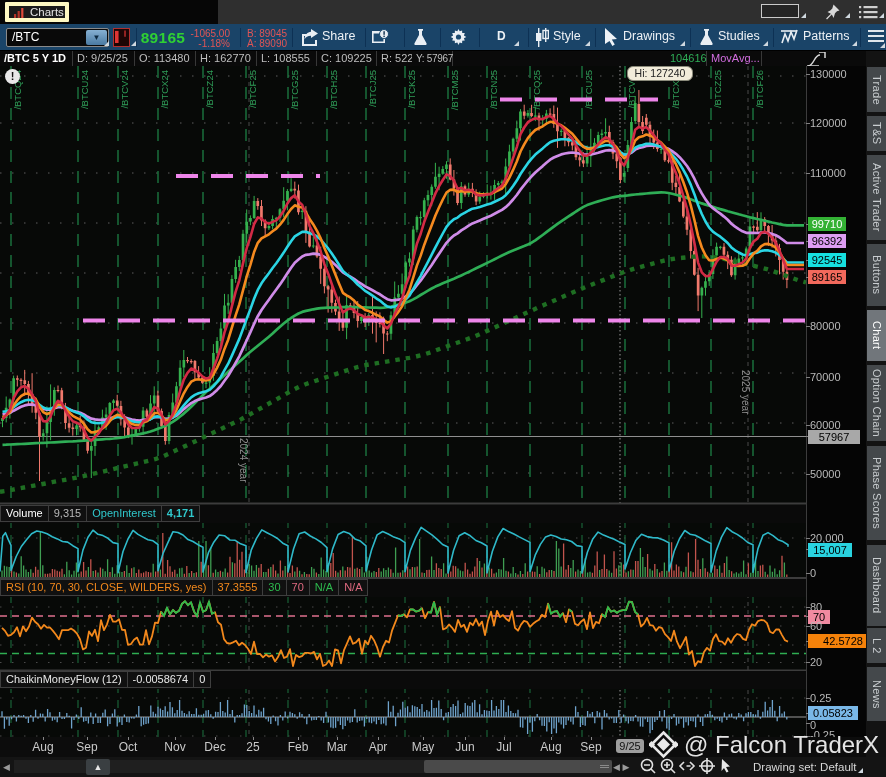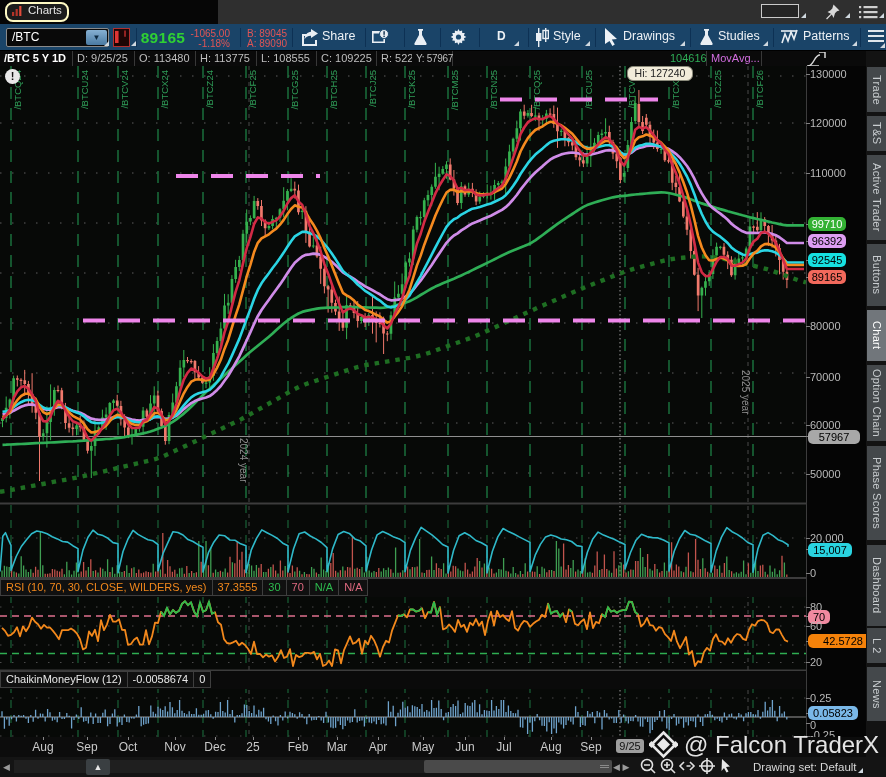--- a/index.html
+++ b/index.html
@@ -1,21 +1,21 @@
 <!DOCTYPE html>
 <html><head><meta charset="utf-8"><style>
 *{margin:0;padding:0;box-sizing:border-box}
 body{width:886px;height:777px;background:#000;font-family:"Liberation Sans",sans-serif;overflow:hidden}
 #page{position:relative;width:886px;height:777px;background:#000;overflow:hidden}
 .abs{position:absolute}
 .sep{position:absolute;top:28px;height:19px;width:1px;background:#0d3154}
 .tbt{position:absolute;top:29px;color:#edf1f5;font-size:12.5px;white-space:nowrap}
 .tri{position:absolute;width:0;height:0;border-left:5px solid transparent;border-bottom:5px solid #cfd8df}
 .cell{position:absolute;top:51px;height:15px;border-right:1px solid #383838;color:#bfbfbf;font-size:11px;line-height:15px;padding-left:4px;white-space:nowrap;background:#0a0a0a}
-.bub{position:absolute;left:808px;width:38px;height:14px;border-radius:5px;font-size:11px;line-height:14px;text-align:center;color:#000}
+.bub{position:absolute;left:808px;width:38px;height:14px;border-radius:0;font-size:11px;line-height:14px;text-align:center;color:#000}
 .axl{position:absolute;left:810px;color:#b9b9b9;font-size:11px;line-height:12px;white-space:nowrap}
 .tab{position:absolute;left:867px;width:19px;background:#44484b;color:#c9cdd0;font-size:11px;writing-mode:vertical-rl;text-align:center;letter-spacing:.3px}
 .mon{position:absolute;top:740px;color:#c9c9c9;font-size:12px}
 .hcell{height:17px;border:1px solid #3e3e3e;border-left:none;font-size:11px;line-height:15px;padding:0 5px;white-space:nowrap;background:#101010}
 .hc1{border-left:1px solid #3e3e3e}
 .hdr{position:absolute;display:flex;background:#0a0a0a;width:806px;height:18px}
 </style></head><body>
 <div id="page">
 <svg width="806" height="691" viewBox="0 0 806 691" style="position:absolute;left:0;top:66px">
       <rect x="0" y="0" width="806" height="691" fill="#070907"></rect>
@@ -120,21 +120,21 @@
       <polyline points="569.0,543.4 572.0,545.8" fill="none" stroke="#2dbb4e" stroke-width="1.8"></polyline>
       <polyline points="602.0,548.2 605.0,550.9 608.0,541.3 611.0,545.7 614.0,544.5 617.0,546.8 620.0,544.8 623.0,544.1 626.0,544.1 629.0,535.7 632.0,536.0 635.0,545.8 638.0,548.5" fill="none" stroke="#2dbb4e" stroke-width="1.8"></polyline>
       <line x1="0" y1="651.0" x2="806" y2="651.0" stroke="#9a9a9a" stroke-width="1"></line>
       <path d="M2.0 651.0V645.3M4.4 651.0V662.8M6.8 651.0V653.5M9.2 651.0V659.7M11.6 651.0V653.3M14.0 651.0V649.0M16.4 651.0V655.6M18.8 651.0V649.1M21.2 651.0V649.7M23.6 651.0V648.9M26.0 651.0V652.7M28.4 651.0V657.0M30.8 651.0V649.1M33.2 651.0V655.8M35.6 651.0V643.7M38.0 651.0V652.8M40.4 651.0V647.4M42.8 651.0V647.7M45.2 651.0V655.6M47.6 651.0V643.0M50.0 651.0V646.2M52.4 651.0V654.8M54.8 651.0V653.7M57.2 651.0V656.2M59.6 651.0V646.1M62.0 651.0V653.0M64.4 651.0V653.0M66.8 651.0V646.9M69.2 651.0V649.8M71.6 651.0V662.5M74.0 651.0V654.1M76.4 651.0V648.4M78.8 651.0V653.0M81.2 651.0V641.3M83.6 651.0V655.8M86.0 651.0V655.1M88.4 651.0V657.6M90.8 651.0V646.5M93.2 651.0V658.1M95.6 651.0V647.4M98.0 651.0V656.9M100.4 651.0V656.9M102.8 651.0V646.8M105.2 651.0V643.5M107.6 651.0V660.3M110.0 651.0V658.0M112.4 651.0V647.6M114.8 651.0V643.2M117.2 651.0V660.6M119.6 651.0V656.3M122.0 651.0V659.0M124.4 651.0V648.4M126.8 651.0V656.0M129.2 651.0V656.5M131.6 651.0V652.5M134.0 651.0V652.7M136.4 651.0V648.4M138.8 651.0V640.1M141.2 651.0V660.2M143.6 651.0V658.8M146.0 651.0V658.1M148.4 651.0V657.5M150.8 651.0V639.4M153.2 651.0V645.8M155.6 651.0V647.8M158.0 651.0V640.8M160.4 651.0V642.6M162.8 651.0V643.9M165.2 651.0V640.2M167.6 651.0V645.4M170.0 651.0V636.1M172.4 651.0V641.2M174.8 651.0V647.3M177.2 651.0V644.0M179.6 651.0V634.0M182.0 651.0V644.7M184.4 651.0V647.1M186.8 651.0V648.3M189.2 651.0V645.3M191.6 651.0V648.1M194.0 651.0V648.1M196.4 651.0V642.2M198.8 651.0V648.8M201.2 651.0V648.8M203.6 651.0V647.8M206.0 651.0V644.5M208.4 651.0V644.0M210.8 651.0V648.3M213.2 651.0V652.8M215.6 651.0V645.8M218.0 651.0V645.9M220.4 651.0V635.9M222.8 651.0V644.9M225.2 651.0V646.6M227.6 651.0V634.0M230.0 651.0V648.1M232.4 651.0V643.9M234.8 651.0V656.4M237.2 651.0V649.0M239.6 651.0V649.0M242.0 651.0V647.3M244.4 651.0V638.6M246.8 651.0V638.9M249.2 651.0V645.1M251.6 651.0V646.9M254.0 651.0V639.5M256.4 651.0V648.4M258.8 651.0V643.7M261.2 651.0V645.6M263.6 651.0V641.7M266.0 651.0V653.3M268.4 651.0V655.6M270.8 651.0V657.9M273.2 651.0V649.4M275.6 651.0V655.3M278.0 651.0V659.5M280.4 651.0V648.9M282.8 651.0V654.5M285.2 651.0V645.5M287.6 651.0V652.5M290.0 651.0V645.7M292.4 651.0V647.1M294.8 651.0V648.2M297.2 651.0V652.7M299.6 651.0V646.2M302.0 651.0V648.0M304.4 651.0V652.6M306.8 651.0V658.3M309.2 651.0V648.1M311.6 651.0V654.4M314.0 651.0V654.0M316.4 651.0V653.9M318.8 651.0V649.9M321.2 651.0V654.6M323.6 651.0V657.1M326.0 651.0V645.8M328.4 651.0V656.5M330.8 651.0V661.4M333.2 651.0V662.2M335.6 651.0V661.7M338.0 651.0V655.3M340.4 651.0V659.1M342.8 651.0V663.3M345.2 651.0V660.0M347.6 651.0V654.4M350.0 651.0V656.8M352.4 651.0V656.0M354.8 651.0V643.3M357.2 651.0V656.4M359.6 651.0V655.1M362.0 651.0V654.5M364.4 651.0V660.4M366.8 651.0V653.0M369.2 651.0V656.4M371.6 651.0V657.3M374.0 651.0V655.5M376.4 651.0V658.3M378.8 651.0V654.0M381.2 651.0V658.3M383.6 651.0V657.6M386.0 651.0V659.5M388.4 651.0V635.2M390.8 651.0V645.8M393.2 651.0V639.8M395.6 651.0V660.2M398.0 651.0V646.7M400.4 651.0V643.6M402.8 651.0V635.8M405.2 651.0V641.8M407.6 651.0V640.3M410.0 651.0V646.2M412.4 651.0V639.2M414.8 651.0V640.2M417.2 651.0V641.0M419.6 651.0V643.0M422.0 651.0V638.1M424.4 651.0V645.7M426.8 651.0V643.9M429.2 651.0V645.5M431.6 651.0V634.0M434.0 651.0V641.9M436.4 651.0V641.7M438.8 651.0V634.6M441.2 651.0V643.0M443.6 651.0V654.3M446.0 651.0V646.7M448.4 651.0V645.9M450.8 651.0V640.9M453.2 651.0V638.0M455.6 651.0V639.9M458.0 651.0V634.4M460.4 651.0V648.0M462.8 651.0V646.6M465.2 651.0V637.1M467.6 651.0V639.4M470.0 651.0V640.1M472.4 651.0V636.5M474.8 651.0V634.0M477.2 651.0V646.2M479.6 651.0V638.2M482.0 651.0V648.2M484.4 651.0V644.1M486.8 651.0V644.5M489.2 651.0V644.9M491.6 651.0V634.0M494.0 651.0V644.6M496.4 651.0V640.1M498.8 651.0V642.9M501.2 651.0V634.0M503.6 651.0V634.0M506.0 651.0V646.1M508.4 651.0V639.6M510.8 651.0V645.0M513.2 651.0V647.0M515.6 651.0V647.3M518.0 651.0V643.7M520.4 651.0V661.2M522.8 651.0V661.8M525.2 651.0V653.6M527.6 651.0V667.9M530.0 651.0V656.5M532.4 651.0V665.7M534.8 651.0V655.3M537.2 651.0V648.0M539.6 651.0V654.3M542.0 651.0V659.8M544.4 651.0V659.9M546.8 651.0V665.6M549.2 651.0V656.3M551.6 651.0V668.0M554.0 651.0V662.4M556.4 651.0V667.2M558.8 651.0V656.4M561.2 651.0V658.4M563.6 651.0V662.5M566.0 651.0V659.1M568.4 651.0V654.4M570.8 651.0V655.8M573.2 651.0V658.6M575.6 651.0V640.3M578.0 651.0V646.1M580.4 651.0V661.0M582.8 651.0V659.0M585.2 651.0V659.7M587.6 651.0V645.0M590.0 651.0V647.8M592.4 651.0V646.0M594.8 651.0V657.3M597.2 651.0V645.0M599.6 651.0V646.6M602.0 651.0V663.4M604.4 651.0V644.0M606.8 651.0V647.3M609.2 651.0V653.6M611.6 651.0V652.5M614.0 651.0V656.9M616.4 651.0V657.1M618.8 651.0V643.9M621.2 651.0V656.7M623.6 651.0V648.4M626.0 651.0V655.2M628.4 651.0V657.6M630.8 651.0V655.1M633.2 651.0V655.2M635.6 651.0V649.0M638.0 651.0V655.6M640.4 651.0V660.4M642.8 651.0V660.8M645.2 651.0V653.3M647.6 651.0V656.1M650.0 651.0V667.2M652.4 651.0V664.1M654.8 651.0V656.1M657.2 651.0V654.1M659.6 651.0V644.9M662.0 651.0V655.6M664.4 651.0V643.9M666.8 651.0V662.4M669.2 651.0V664.0M671.6 651.0V652.9M674.0 651.0V648.1M676.4 651.0V659.5M678.8 651.0V657.7M681.2 651.0V652.8M683.6 651.0V661.8M686.0 651.0V656.2M688.4 651.0V659.5M690.8 651.0V655.0M693.2 651.0V655.4M695.6 651.0V661.3M698.0 651.0V648.5M700.4 651.0V655.9M702.8 651.0V660.0M705.2 651.0V648.3M707.6 651.0V648.1M710.0 651.0V644.9M712.4 651.0V648.8M714.8 651.0V654.3M717.2 651.0V652.7M719.6 651.0V654.9M722.0 651.0V656.4M724.4 651.0V646.5M726.8 651.0V654.0M729.2 651.0V648.3M731.6 651.0V647.6M734.0 651.0V652.4M736.4 651.0V653.6M738.8 651.0V646.9M741.2 651.0V648.5M743.6 651.0V655.2M746.0 651.0V647.3M748.4 651.0V646.1M750.8 651.0V645.9M753.2 651.0V648.0M755.6 651.0V648.6M758.0 651.0V644.1M760.4 651.0V652.8M762.8 651.0V645.7M765.2 651.0V635.8M767.6 651.0V644.4M770.0 651.0V641.0M772.4 651.0V634.0M774.8 651.0V644.8M777.2 651.0V655.2M779.6 651.0V640.0M782.0 651.0V647.4M784.4 651.0V645.6M786.8 651.0V653.5" stroke="#6fa3cc" stroke-width="1.3" fill="none"></path>
       <line x1="0" y1="437.5" x2="806" y2="437.5" stroke="#3c3c3c" stroke-width="2"></line>
       <line x1="0" y1="512.0" x2="806" y2="512.0" stroke="#3c3c3c" stroke-width="2"></line>
       <line x1="0" y1="604.5" x2="806" y2="604.5" stroke="#3c3c3c" stroke-width="2"></line>
     </svg>
     <div class="abs" style="left:0;top:0;width:886px;height:24px;background:#2f2f2f"></div>
     <div class="abs" style="left:0;top:0;width:218px;height:24px;background:#060606"></div>
-    <div class="abs" style="left:5px;top:2px;width:64px;height:20px;background:#1b1b1b;border:2px solid #fef9c3;border-radius:8px;display:flex;align-items:flex-start;padding-left:4px">
+    <div class="abs" style="left:5px;top:2px;width:64px;height:20px;background:#1b1b1b;border:4px solid #fef9c3;border-radius:1px;display:flex;align-items:flex-start;padding-left:4px">
       <svg width="13" height="13" viewBox="0 0 13 13">
         <path d="M1 12V8h2.2v4zM4.6 12V5h2.2v7z" fill="#b33428"></path>
         <path d="M8.2 12V2h2.2v10z" fill="#e04a3a"></path>
       </svg>
       <span style="color:#e4e4e4;font-size:11.5px;margin-left:4px">Charts</span>
     </div>
     <div class="abs" style="left:761px;top:4px;width:38px;height:14px;border:1px solid #c9c9c9;background:#242424"></div>
     <div class="tri" style="left:801px;top:13px"></div>
     <svg class="abs" style="left:823px;top:3px" width="18" height="18" viewBox="0 0 18 18">
       <path d="M10.5 1.5l6 6-2.5.7-2 2L10.6 15l-1.8-3.4L4 16.4l-.9-.9 4.8-4.8L4.5 9l2.8-1.4 2-2z" fill="#d9d9d9"></path>
@@ -223,21 +223,21 @@
         <rect y="0" width="16" height="2"></rect>
         <rect y="5" width="16" height="2"></rect>
         <rect y="10" width="16" height="2"></rect>
       </g>
     </svg>
     <div class="tri" style="left:880px;top:43px;border-bottom-color:#cfd8df"></div>
     <div class="abs" style="left:0;top:51px;width:886px;height:15px;background:#0a0a0a"></div>
     <div class="cell" style="left:0px;width:73px"><b style="color:#fff">/BTC 5 Y 1D</b></div>
     <div class="cell" style="left:73px;width:62px">D: 9/25/25</div>
     <div class="cell" style="left:135px;width:61px">O: 113480</div>
-    <div class="cell" style="left:196px;width:61px">H: 113775</div>
+    <div class="cell" style="left:196px;width:61px">H: 162770</div>
     <div class="cell" style="left:257px;width:60px">L: 108555</div>
     <div class="cell" style="left:317px;width:60px">C: 109225</div>
     <div class="cell" style="left:377px;width:51px">R: 5220</div>
     <div class="cell" style="left:412px;width:41px"><span style="font-size:10px;letter-spacing:-0.3px">Y: 57967</span></div>
     <div class="cell" style="left:666px;width:41px;color:#2fae57">104616</div>
     <div class="cell" style="left:707px;width:55px;color:#d36ee0">MovAvg...</div>
     <div class="abs" style="left:5px;top:69px;width:15px;height:15px;border-radius:8px;background:#e8e8e8;color:#111;font-weight:bold;font-size:11px;text-align:center;line-height:15px">!</div>
     <div class="abs" style="left:238px;top:438px;color:#8f8f8f;font-size:10px;writing-mode:vertical-rl">2024 year</div>
     <div class="abs" style="left:740px;top:370px;color:#8f8f8f;font-size:10px;writing-mode:vertical-rl">2025 year</div>
     <div class="abs" style="left:627px;top:66px;width:66px;height:15px;background:#f2ecda;border:1px solid #8a8a7a;border-radius:6px;color:#222;font-size:10.5px;line-height:13px;text-align:center">Hi: 127240</div>
@@ -288,20 +288,27 @@
     <div class="axl" style="top:567px">0</div>
     <div class="axl" style="top:601px">80</div>
     <div class="bub" style="top:610px;background:#f08aa0;width:22px">70</div>
     <div class="axl" style="top:620px">60</div>
     <div class="bub" style="top:634px;background:#f5820a;width:70px">42.5728</div>
     <div class="axl" style="top:656px">20</div>
     <div class="axl" style="top:692px">0.25</div>
     <div class="bub" style="top:706px;background:#7ab8e8;width:50px">0.05823</div>
     <div class="axl" style="top:719px">0</div>
     <div class="axl" style="top:729px">-0.25</div>
+    <div class="hdr" style="left:0;top:505px">
+      <div class="hcell hc1" style="color:#fff">Volume</div>
+      <div class="hcell" style="color:#b9b9b9">9,315</div>
+      <div class="hcell" style="color:#30c8cc">OpenInterest</div>
+      <div class="hcell" style="color:#30c8cc;font-weight:bold">4,171</div>
+      <div style="flex:1"></div>
+    </div>
     <div class="hdr" style="left:0;top:579px">
       <div class="hcell hc1" style="color:#f2881c">RSI (10, 70, 30, CLOSE, WILDERS, yes)</div>
       <div class="hcell" style="color:#f2881c">37.3555</div>
       <div class="hcell" style="color:#2dbb4e">30</div>
       <div class="hcell" style="color:#e06a80">70</div>
       <div class="hcell" style="color:#2dbb4e">N/A</div>
       <div class="hcell" style="color:#e06a80">N/A</div>
       <div style="flex:1"></div>
     </div>
     <div class="hdr" style="left:0;top:671px">

